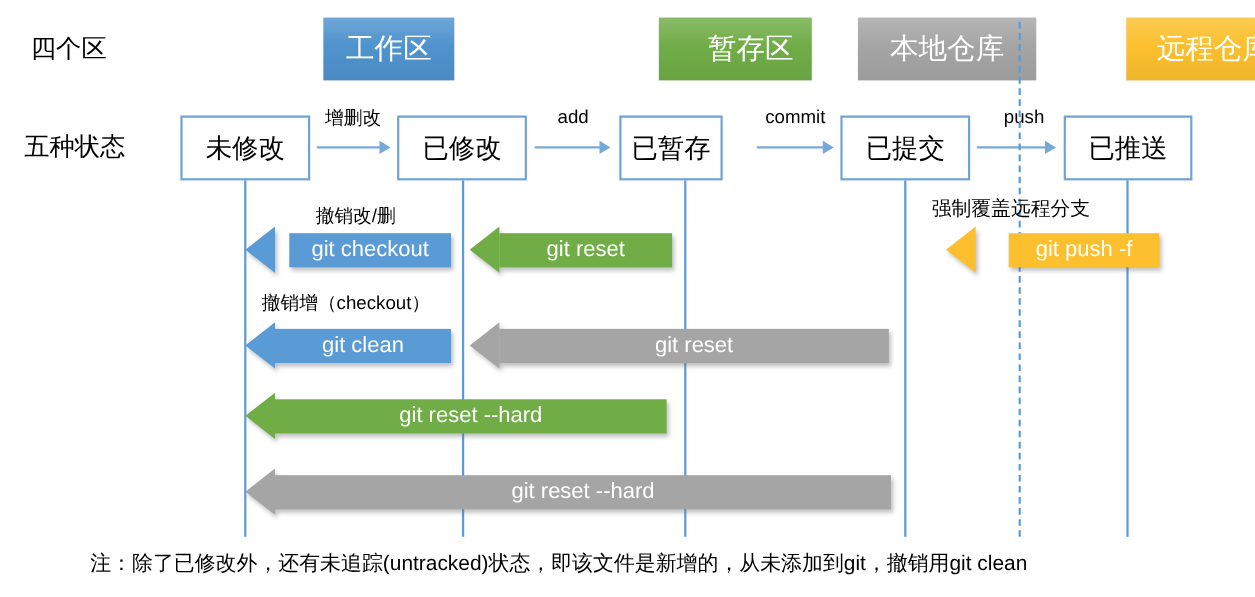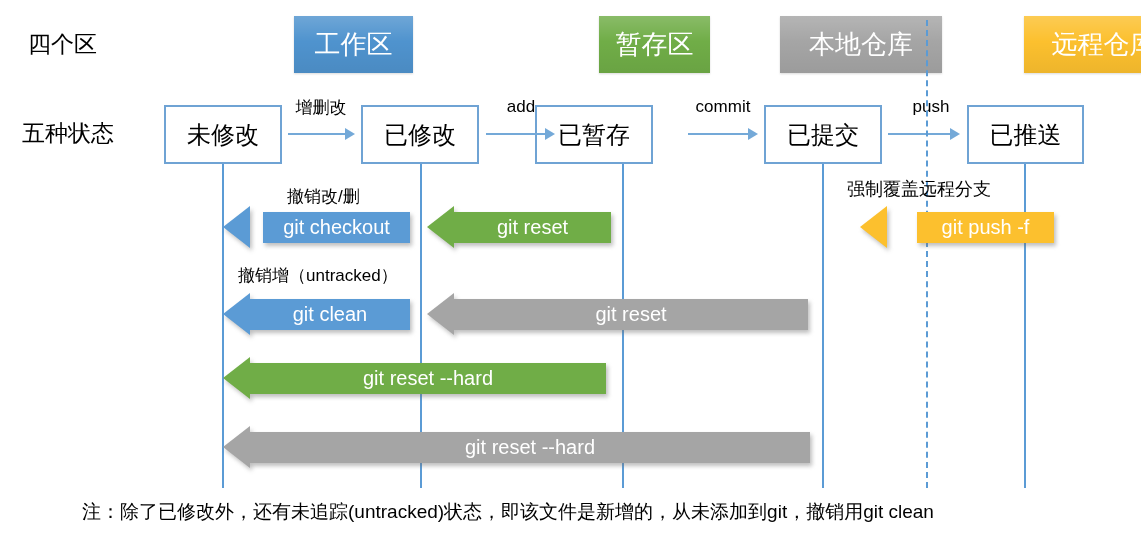--- a/index.html
+++ b/index.html
@@ -55,37 +55,37 @@
 <body>
 
 <div class="canvas">
 
   <div class="row-label" style="left:28px; top:29px">四个区</div>
   <div class="row-label" style="left:22px; top:118px">五种状态</div>
 
   <div class="area-box" style="left: 258px; width: 119px; --c: #4f93ce;">
     <span>工作区</span>
   </div>
-  <div class="area-box" style="left: 563px; width: 111px; --c: #70ad47;">
+  <div class="area-box" style="left: 563px; width: 111px; padding-left: 28px; --c: #70ad47;">
     <span>暂存区</span>
   </div>
   <div class="area-box" style="left: 744px; width: 162px; --c: #a5a5a5;">
     <span>本地仓库</span>
   </div>
   <div class="area-box" style="left: 988px; width: 159px; --c: #fcc02e;">
     <span>远程仓库</span>
   </div>
 
   <div class="state-box" style="left:164px; width:118px">
     <span>未修改</span>
   </div>
   <div class="state-box" style="left:361px; width:118px">
     <span>已修改</span>
   </div>
-  <div class="state-box" style="left:535px; width:118px">
+  <div class="state-box" style="left:563px; width:94px">
     <span>已暂存</span>
   </div>
   <div class="state-box" style="left:764px; width:118px">
     <span>已提交</span>
   </div>
   <div class="state-box" style="left:967px; width:117px">
     <span>已推送</span>
   </div>
 
   <div class="trans" style="left:288px; width:58px">
@@ -142,17 +142,17 @@
     <span class="cmd-body">git reset --hard</span>
   </div>
 
   <div class="cmd" style="left: 223px; top: 425px; width: 587px; --c: #a5a5a5;">
     <span class="cmd-head"></span>
     <span class="cmd-body">git reset --hard</span>
   </div>
 
   <div class="annotation" style="left:287px; top:185px">撤销改/删</div>
   <div class="annotation" style="left:847px; top:177px; font-size:18px">强制覆盖远程分支</div>
-  <div class="annotation" style="left:238px; top:264px">撤销增（untracked）</div>
+  <div class="annotation" style="left:238px; top:264px">撤销增（checkout）</div>
 
   <div class="note">注：除了已修改外，还有未追踪(untracked)状态，即该文件是新增的，从未添加到git，撤销用git clean</div>
 
 </div>
 
 </body></html>

